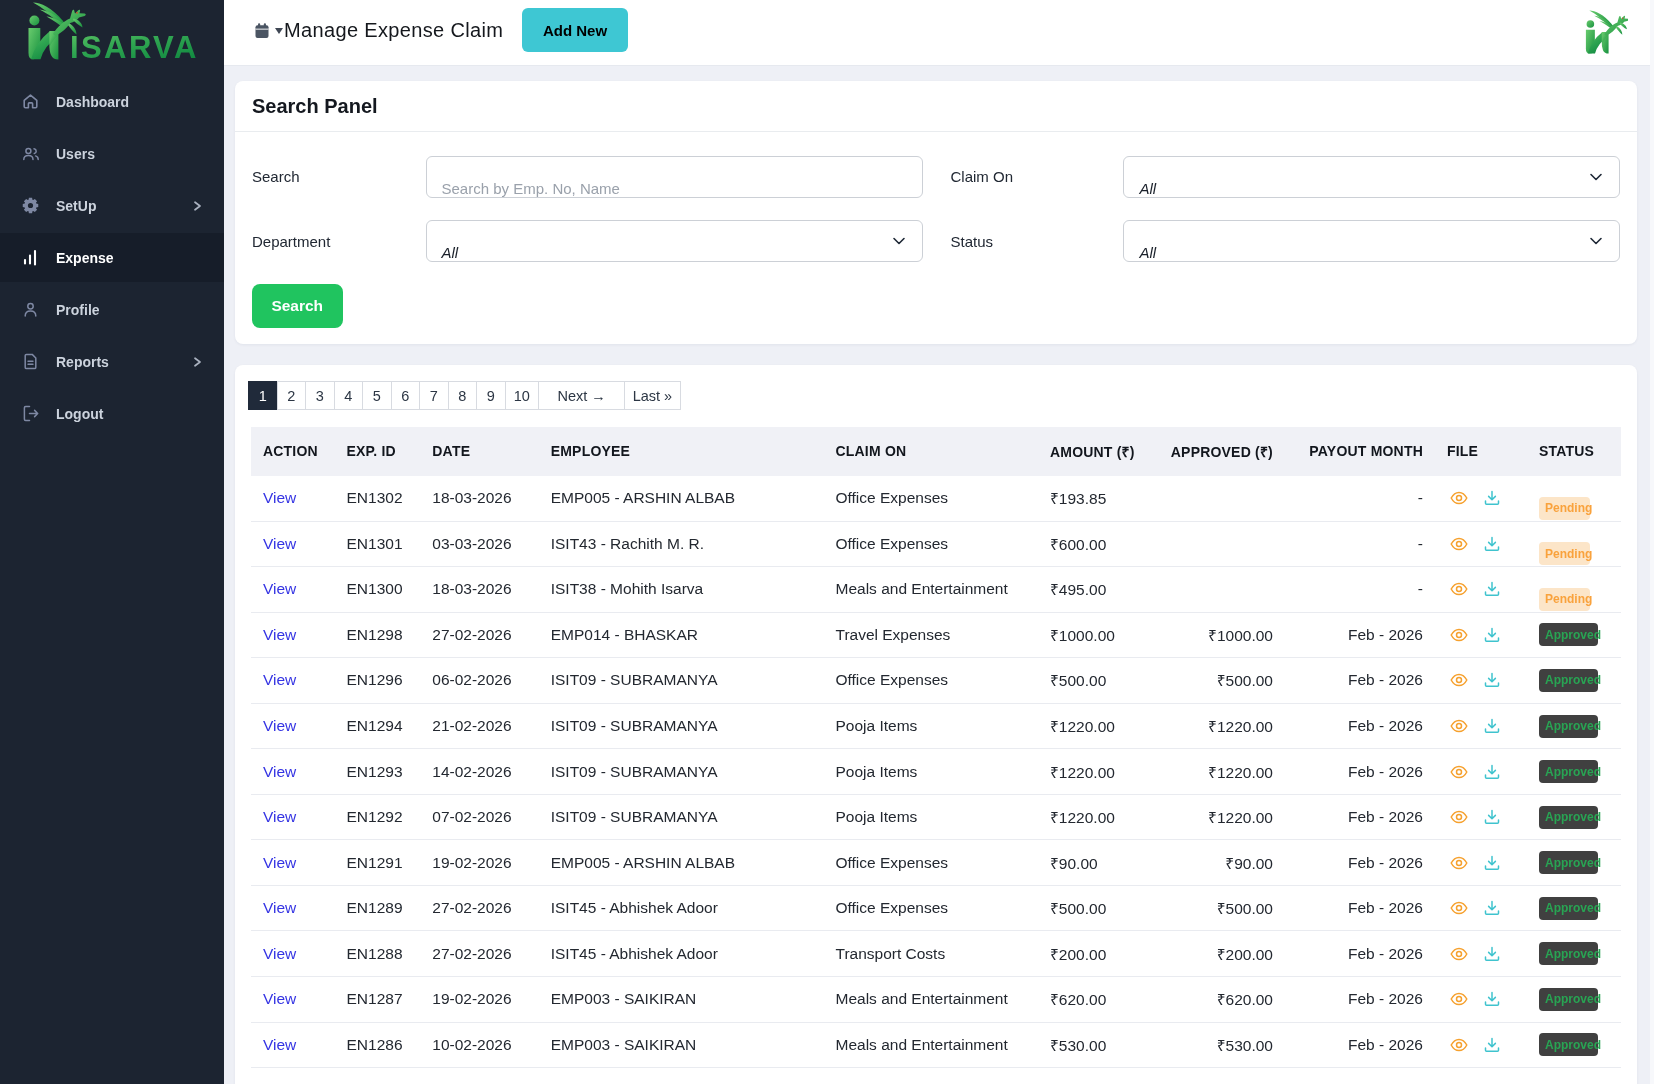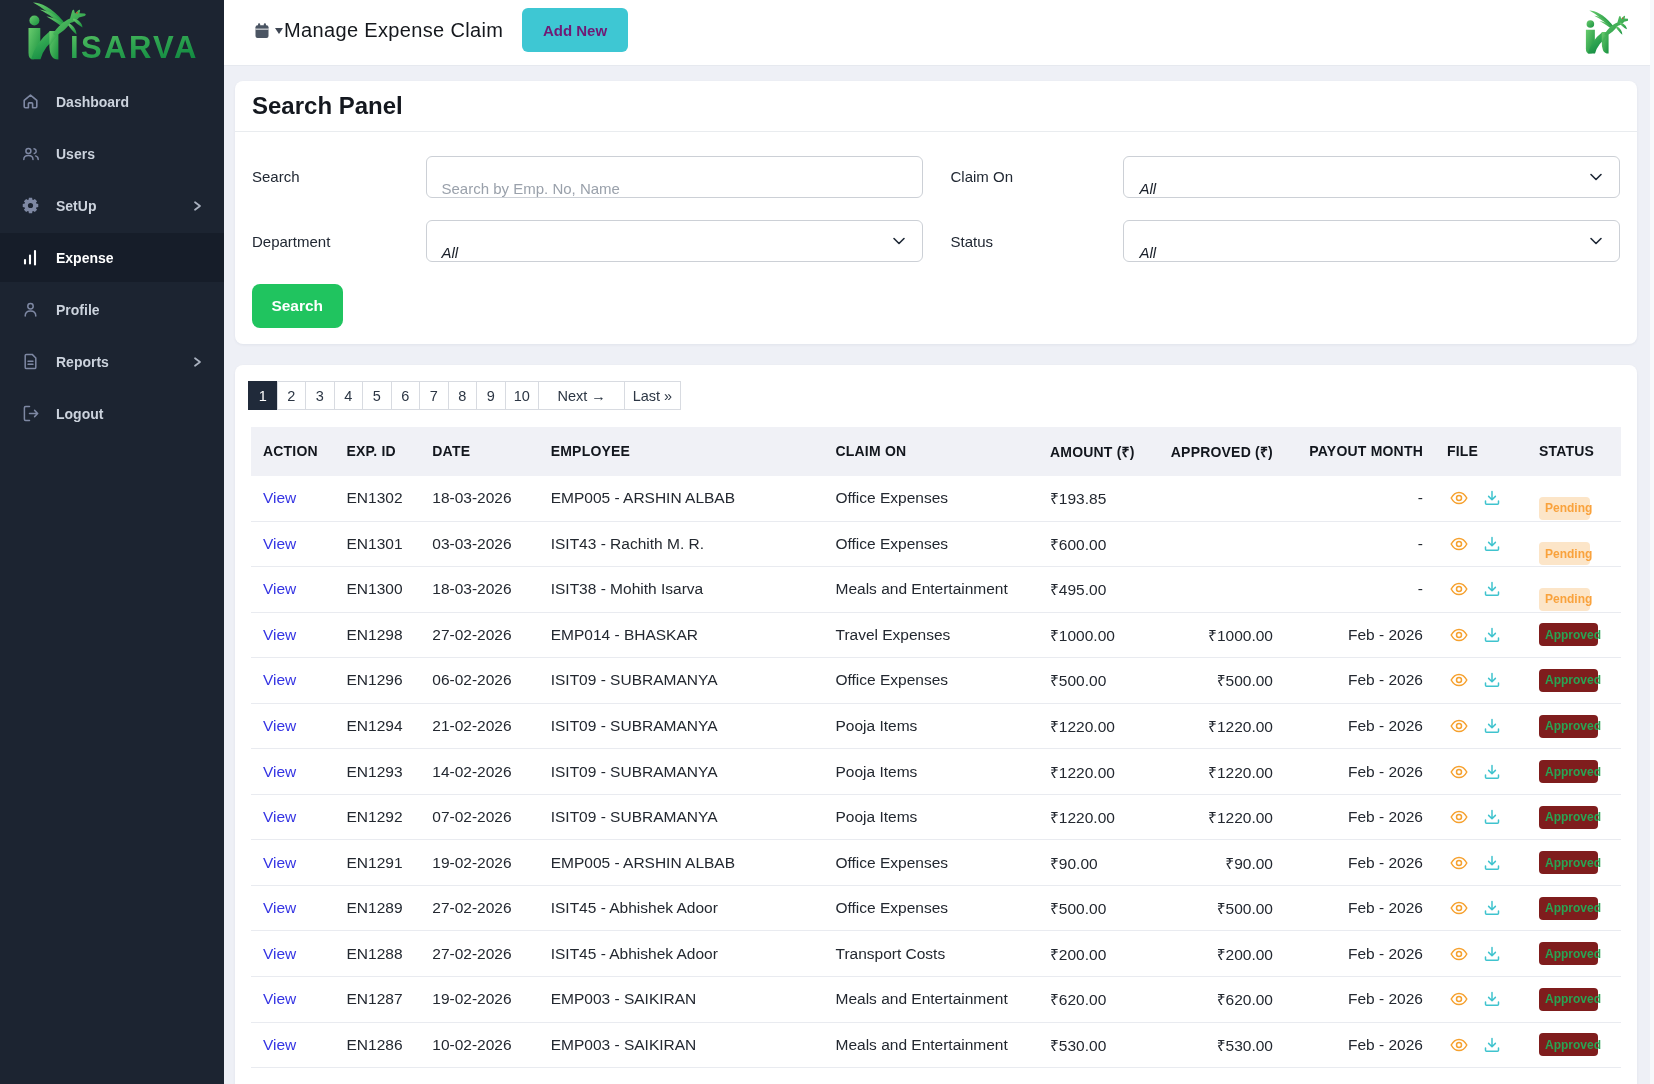--- a/index.html
+++ b/index.html
@@ -11,26 +11,26 @@
 .nav-item { height:49px; margin-bottom:3px; display:flex; align-items:center; position:relative; color:#ccd3dd; font-size:14px; font-weight:700; }
 .nav-item .ico { width:17px; height:17px; margin-left:22px; margin-right:17px; flex:0 0 auto; }
 .nav-item.active { background:#161d29; color:#ffffff; }
 .nav-item .chev { position:absolute; right:22px; top:50%; transform:translateY(-50%); }
 
 .main { margin-left:224px; }
 .topbar { height:66px; background:#fff; border-bottom:1px solid #e6e9ef; position:relative; }
 .tb-ico { position:absolute; left:31px; top:23px; }
 .tb-caret { position:absolute; left:51px; top:28px; width:0; height:0; border-left:4.5px solid transparent; border-right:4.5px solid transparent; border-top:6px solid #3f4754; }
 .tb-title { position:absolute; left:60px; top:19px; font-size:20px; font-weight:500; color:#15181d; letter-spacing:0.35px; }
-.btn-addnew { position:absolute; left:298px; top:8px; width:106px; height:44px; background:#3ec7d3; border-radius:6px; color:#701a75; font-size:15px; font-weight:700; display:flex; align-items:center; justify-content:center; }
+.btn-addnew { position:absolute; left:298px; top:8px; width:106px; height:44px; background:#3ec7d3; border-radius:6px; color:#000000; font-size:15px; font-weight:700; display:flex; align-items:center; justify-content:center; }
 .tb-logo { position:absolute; left:1360px; top:8px; }
 
 .card { background:#fff; border-radius:8px; margin-left:11px; width:1402px; box-shadow:0 1px 3px rgba(25,30,60,.06); }
 .card1 { margin-top:15px; height:262.5px; }
-.card1-head { height:51px; border-bottom:1px solid #e9ecef; display:flex; align-items:center; padding-left:17px; font-size:24px; font-weight:600; color:#14181f; }
+.card1-head { height:51px; border-bottom:1px solid #e9ecef; display:flex; align-items:center; padding-left:17px; font-size:20px; font-weight:600; color:#14181f; }
 .frow { display:flex; align-items:center; }
 .frow1 { margin-top:23.5px; }
 .frow2 { margin-top:22.5px; }
 .flabel { font-size:15px; color:#212833; font-weight:500; }
 .l1 { width:190.5px; padding-left:17px; }
 .l2 { width:200.9px; padding-left:28px; }
 .input, .select { height:42px; width:497px; border:1px solid #ccd0d6; border-radius:6px; background:#fff; display:flex; align-items:flex-end; padding:0 15px; font-size:15px; position:relative; }
 .input span { color:#9aa1ab; }
 .select { color:#1b212b;font-style:italic; }
 .select svg { position:absolute; right:16px; top:13px; }
@@ -45,21 +45,21 @@
 .pg.last { width:56.5px; }
 .pg.act { background:#202a3a; color:#fff; border-color:#202a3a; }
 
 table { border-collapse:collapse; table-layout:fixed; width:1370px; margin-top:16.5px; }
 th { background:#f0f1f6; height:49px; font-size:14px; font-weight:700; color:#12161d; text-align:left; padding:0 0 0 12px; letter-spacing:0.2px; }
 td { height:45.55px; border-bottom:1px solid #e9ebf0; font-size:15.5px; color:#232830; padding:0 0 0 12px; }
 th.r, td.r { text-align:right; padding:0 12px 0 0; }
 a.view { color:#3534e3; text-decoration:none;margin-top:24px; }
 .badge { display:inline-block; font-size:12px; font-weight:700; border-radius:4px; padding:4.5px 6px; line-height:14px; }
 .badge.pend { background:#fce5c8; color:#f9a23c; width:51px; text-align:center;margin-top:20px; }
-.badge.appr { background:#7f1d1d; color:#28a453; width:59px; text-align:center; }
+.badge.appr { background:#404040; color:#28a453; width:59px; text-align:center; }
 .ficons { display:flex; align-items:center; gap:16px; padding-left:3px; }
 .scroll-strip { position:fixed; right:0; top:0; width:4px; height:1084px; background:#f7f8fb; z-index:10; }
 </style>
 </head>
 <body>
 <div class="sidebar">
   <div class="logo">
   <svg width="224" height="66" viewBox="0 0 224 66">
     <defs>
       <linearGradient id="gr1" x1="0" y1="0" x2="0.6" y2="1">

